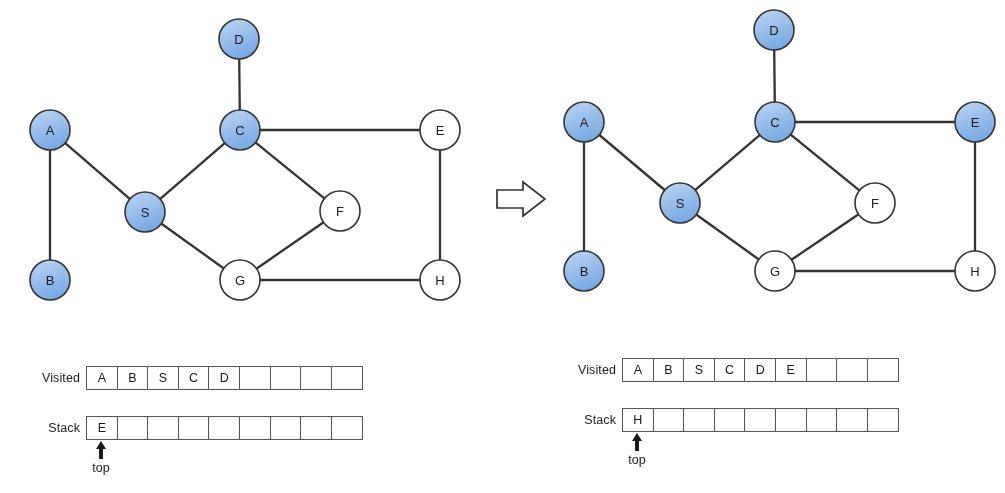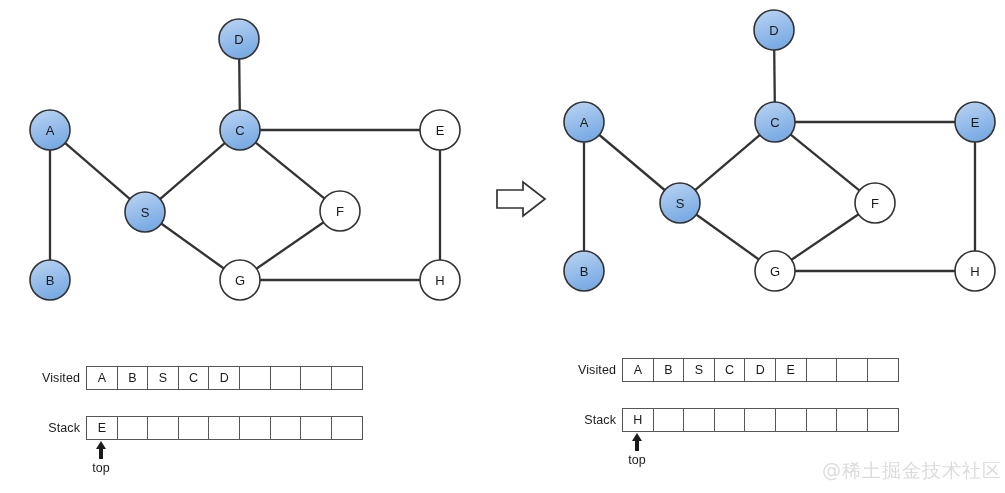--- a/index.html
+++ b/index.html
@@ -338,15 +338,14 @@
 
   <div class="top-marker" style="left:617px; top:432px;">
     <span class="top-arrow">
       <svg width="14" height="20" viewBox="0 0 14 20" aria-hidden="true">
         <polygon points="7,1 12,9 9,9 9,19 5,19 5,9 2,9" fill="#1a1a1a"></polygon>
       </svg>
     </span>
     <span class="top-text">top</span>
   </div>
 
-  <div class="watermark" style="left:822px; top:458px;">@稀土掘金技术社区</div>
 
 </div>
 
 </body></html>

